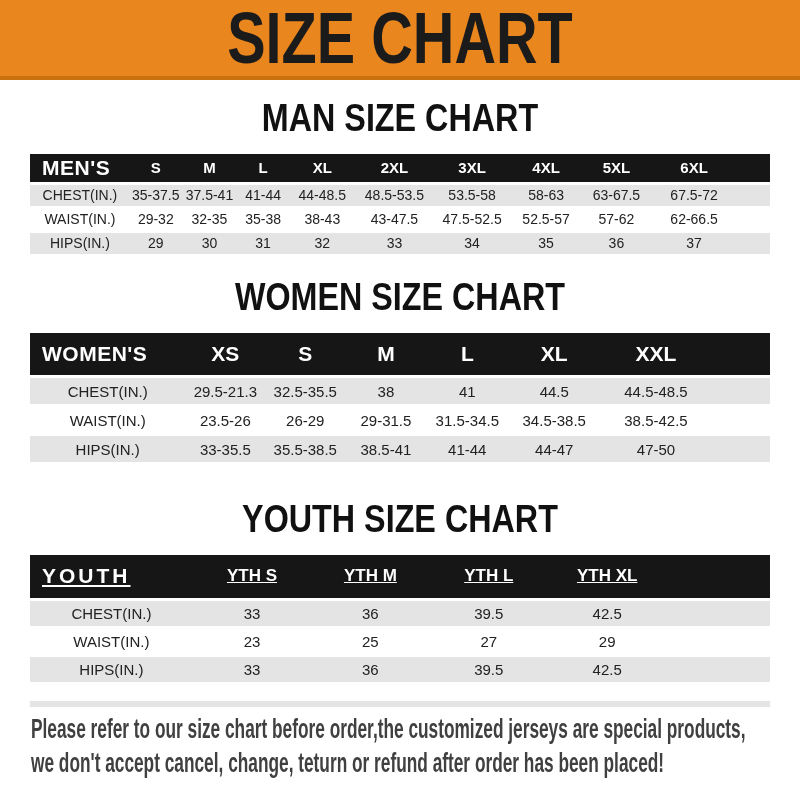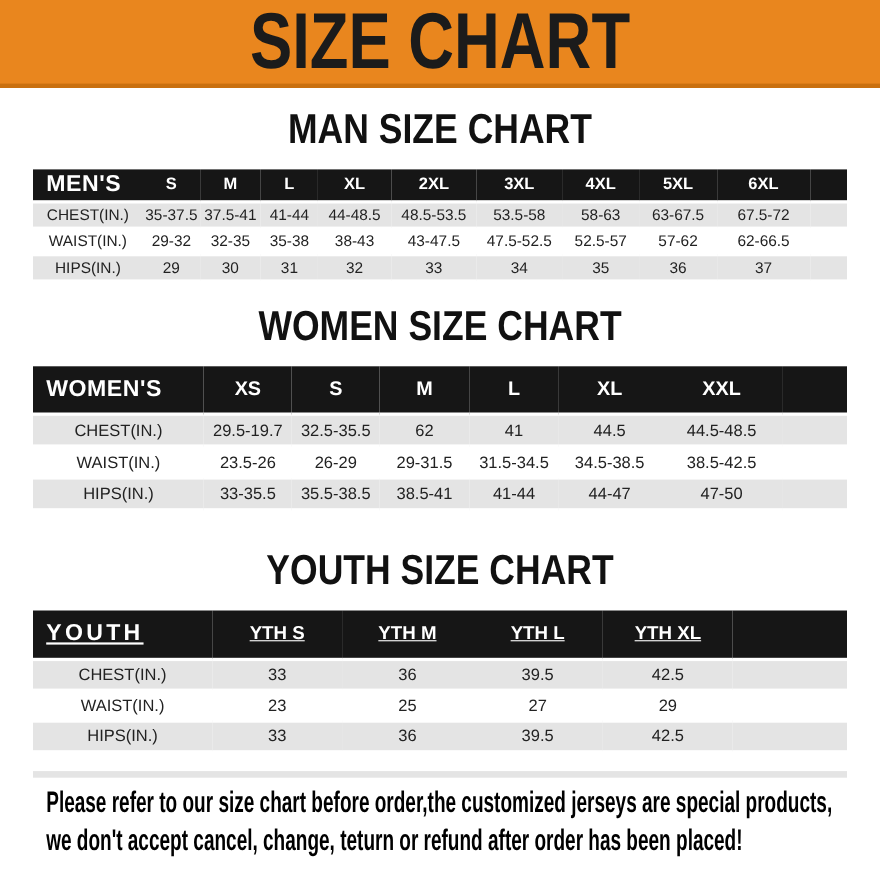--- a/index.html
+++ b/index.html
@@ -56,30 +56,30 @@
     font-size: 21px; letter-spacing: 0.5px;
   }
   .size-table tbody tr:nth-child(odd) { background: #E4E4E4; }
   .size-table tbody th, .size-table tbody td {
     font-weight: normal; color: #222222;
     border-bottom: 3px solid #ffffff;
     text-align: center; padding: 0;
   }
   .men   thead th { height: 29px; font-size: 15px; }
   .men   tbody th, .men tbody td { height: 24px; font-size: 14px; }
-  .women thead th { height: 44px; font-size: 18px; }
+  .women thead th { height: 44px; font-size: 21px; }
   .women tbody th, .women tbody td { height: 29px; font-size: 15px; }
   .youth thead th { height: 44px; font-size: 17px; text-decoration: underline; }
   .youth thead th:first-child { letter-spacing: 3px; }
   .youth tbody th, .youth tbody td { height: 28px; font-size: 15px; }
 
   .bottom-band { height: 6px; width: 740px; margin: 0 auto; background: #E4E4E4; }
 
   
-  .disclaimer { margin: 7px 0 0 12px; padding-left: 30px; color: #000000; }
+  .disclaimer { margin: 7px 0 0 1px; padding-left: 30px; color: #404040; }
   .disclaimer p { margin: 0; line-height: 31px; white-space: nowrap; }
   .disclaimer span {
     display: inline-block;
     font-size: 27px; font-weight: bold;
     transform: scale(0.64, 1);
     transform-origin: 0 50%;
   }
 </style>
 </head>
 <body>
@@ -186,23 +186,23 @@
             <th>M</th>
             <th>L</th>
             <th>XL</th>
             <th>XXL</th>
             <th></th>
           </tr>
         </thead>
         <tbody>
           <tr>
             <th>CHEST(IN.)</th>
-            <td>29.5-19.7</td>
+            <td>29.5-21.3</td>
             <td>32.5-35.5</td>
-            <td>62</td>
+            <td>38</td>
             <td>41</td>
             <td>44.5</td>
             <td>44.5-48.5</td>
             <td></td>
           </tr>
           <tr>
             <th>WAIST(IN.)</th>
             <td>23.5-26</td>
             <td>26-29</td>
             <td>29-31.5</td>

